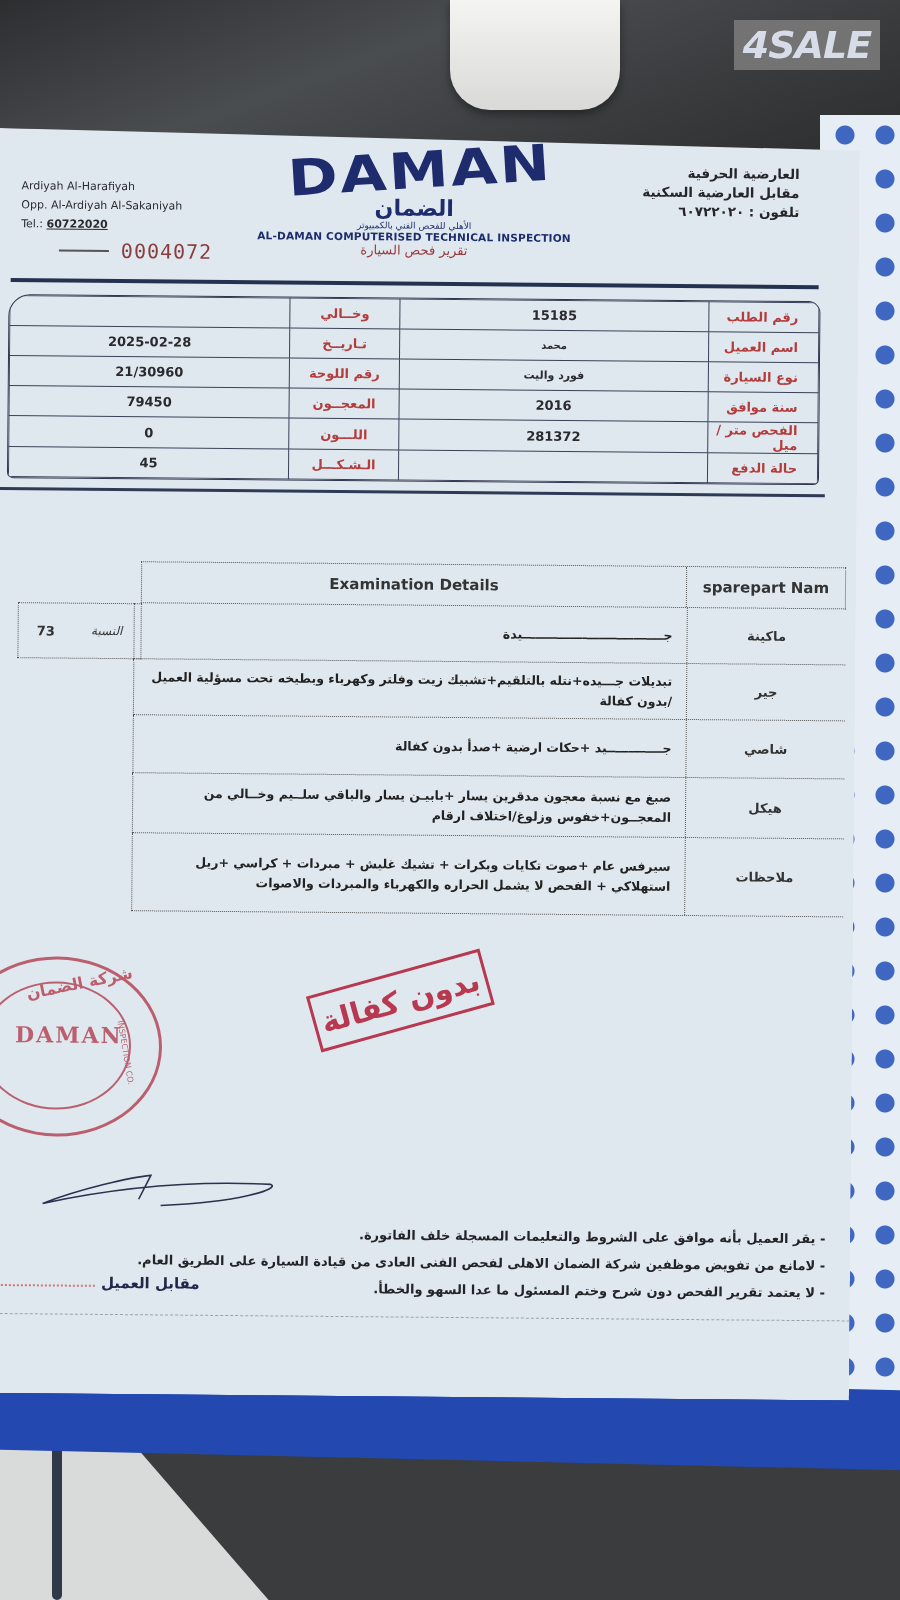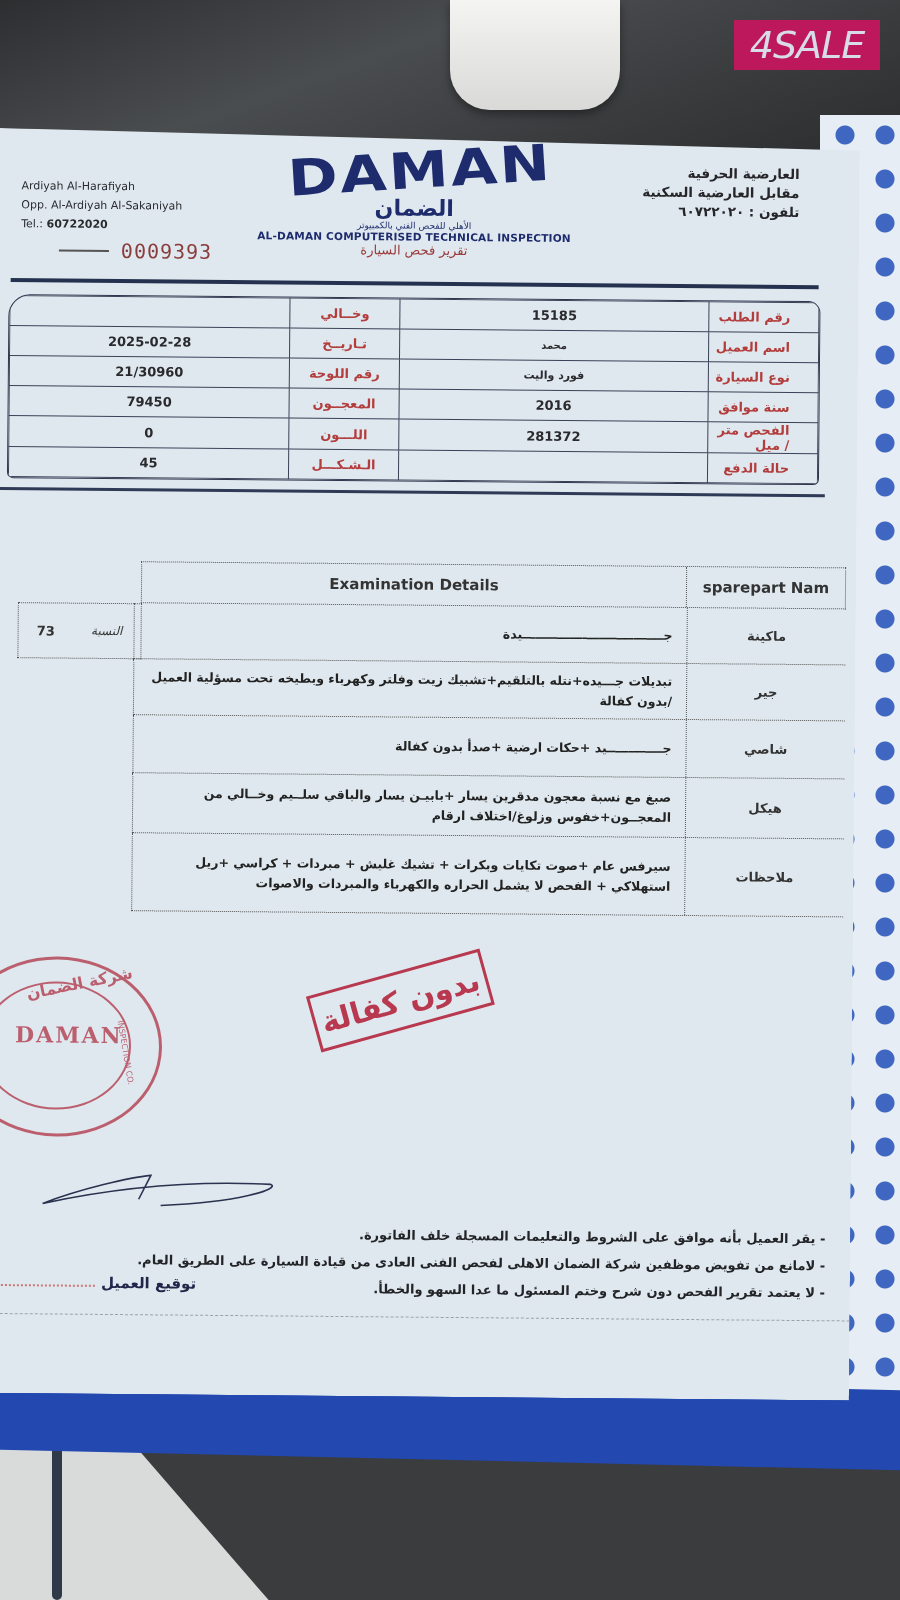--- a/index.html
+++ b/index.html
@@ -13,22 +13,22 @@
     position: absolute; left: 0; top: 0; width: 900px; height: 150px;
     background: linear-gradient(160deg, #2c2e30 0%, #4a4d50 40%, #3a3c3e 70%, #2b2d2f 100%);
   }
   .airpods {
     position: absolute; left: 450px; top: 0; width: 170px; height: 110px;
     background: linear-gradient(180deg, #f4f4f2, #d9dad8);
     border-radius: 0 0 40px 40px; box-shadow: 0 4px 10px rgba(0,0,0,.4);
   }
   .brand-badge {
     position: absolute; left: 734px; top: 20px; width: 146px; height: 50px;
-    background: #be185d; color: #d8dce8; font-family: "DejaVu Sans", sans-serif;
-    font-weight: normal; font-style: italic; font-size: 38px; line-height: 50px;
+    background: #737373; color: #d8dce8; font-family: "DejaVu Sans", sans-serif;
+    font-weight: bold; font-style: italic; font-size: 38px; line-height: 50px;
     text-align: center; letter-spacing: -1px;
   }
   .back-sheet {
     position: absolute; left: 820px; top: 115px; width: 90px; height: 1320px;
     background: #e6edf4;
     background-image: radial-gradient(circle at 25px 20px, #3f67c2 9px, transparent 10px);
     background-size: 40px 44px;
   }
   .bg-bottom {
     position: absolute; left: 0; top: 1440px; width: 900px; height: 160px;
@@ -51,21 +51,21 @@
   
   .paper {
     position: absolute; left: 0; top: 128px; width: 860px; height: 1265px;
     background: #dfe8ee;
     transform: rotate(0.5deg); transform-origin: top left;
     clip-path: polygon(0 0, 100% 1.2%, 100% 100%, 0 100%);
   }
   .addr-en {
     position: absolute; left: 22px; top: 48px; font-size: 11px; color: #2a2c30; line-height: 19px;
   }
-  .addr-en .tel { font-weight: bold; }
+  .addr-en .tel { font-weight: bold; text-decoration: underline; }
   .serial {
     position: absolute; left: 60px; top: 110px; display: flex; align-items: center; gap: 12px;
   }
   .serial .dash { width: 50px; height: 2px; background: #555; }
   .serial .num { font-size: 20px; color: #8b3c3c; font-family: "DejaVu Sans Mono", monospace; letter-spacing: 1px; }
   .logo {
     position: absolute; left: 255px; top: 10px; width: 320px; text-align: center;
   }
   .logo .daman {
     font-family: "DejaVu Sans", sans-serif; font-weight: 900; font-size: 50px; color: #1e2c6e;
@@ -81,21 +81,21 @@
   }
   .rule-thick { position: absolute; left: 12px; top: 150px; width: 808px; height: 4px; background: #24324f; }
   
   .info {
     position: absolute; left: 10px; top: 166px; width: 812px;
     border: 1.5px solid #303850; border-radius: 22px 12px 6px 6px; overflow: hidden;
   }
   .info table { width: 100%; border-collapse: collapse; }
   .info td { border: 1px solid #3a4258; height: 30px; font-size: 13px; font-weight: bold; color: #2a2a2e; text-align: center; }
   .info td.lbl { color: #b33d3d; font-weight: bold; direction: rtl; font-size: 13px; }
-  .info td.lbl-r { text-align: right; padding-right: 28px; width: 110px; }
+  .info td.lbl-r { text-align: right; padding-right: 20px; width: 110px; }
   .info td.lbl-m { width: 110px; }
   .info td.val-l { width: 280px; }
   .rule-thin { position: absolute; left: 0; top: 359px; width: 828px; height: 3px; background: #2e3a56; }
   
   .exam {
     position: absolute; left: 20px; top: 432px; width: 830px;
   }
   .exam .hdr {
     position: absolute; left: 125px; top: 0; width: 705px; height: 42px;
     border: 1px dotted #555; border-bottom: 1px dotted #555;
@@ -180,21 +180,21 @@
 <div class="paper">
 
   <div class="addr-en">
     <div>Ardiyah Al-Harafiyah</div>
     <div>Opp. Al-Ardiyah Al-Sakaniyah</div>
     <div><span>Tel.:</span> <span class="tel">60722020</span></div>
   </div>
 
   <div class="serial">
     <span class="dash"></span>
-    <span class="num">0009393</span>
+    <span class="num">0004072</span>
   </div>
 
   <div class="logo">
     <div class="daman">DAMAN</div>
     <div class="ar-name">الضمان</div>
     <div class="ar-sub">الأهلي للفحص الفني بالكمبيوتر</div>
     <div class="en-sub">AL-DAMAN COMPUTERISED TECHNICAL INSPECTION</div>
     <div class="report">تقرير فحص السيارة</div>
   </div>
 
@@ -300,19 +300,19 @@
   </svg>
 
   <div class="notes">
     <div>- يقر العميل بأنه موافق على الشروط والتعليمات المسجلة خلف الفاتورة.</div>
     <div>- لامانع من تفويض موظفين شركة الضمان الاهلى لفحص الفنى العادى من قيادة السيارة على الطريق العام.</div>
     <div>- لا يعتمد تقرير الفحص دون شرح وختم المسئول ما عدا السهو والخطأ.</div>
   </div>
 
   <div class="cust-sig">
     <span class="dots"></span>
-    <span class="lbl">توقيع العميل</span>
+    <span class="lbl">مقابل العميل</span>
   </div>
 
   <div class="tear"></div>
 </div>
 
 <div class="brand-badge">4SALE</div>
 
 </body></html>

